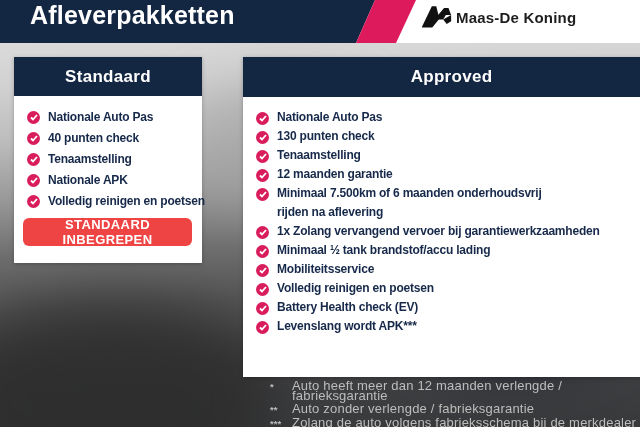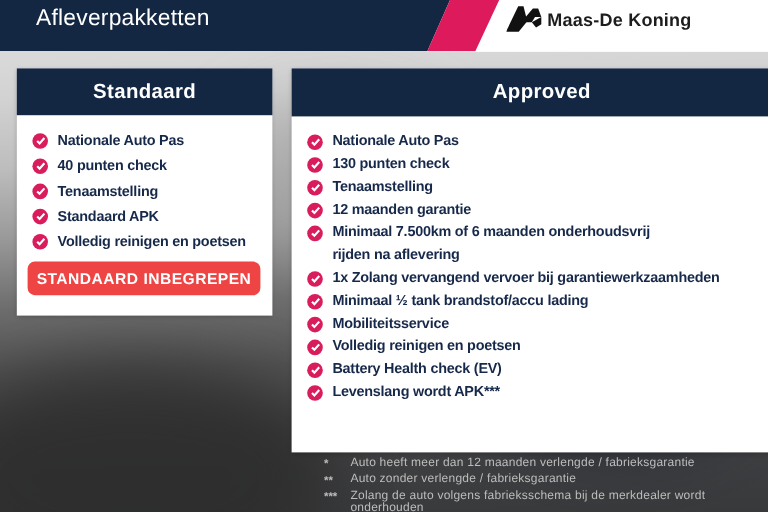--- a/index.html
+++ b/index.html
@@ -37,35 +37,35 @@
     clip-path: polygon(0 0, 375px 0, 356px 43px, 0 43px);
   }
   .topbar .pink-shape {
     position: absolute; inset: 0;
     background: #dd1a5b;
     clip-path: polygon(375px 0, 416px 0, 396px 43px, 356px 43px);
   }
   .topbar-title {
     position: absolute; left: 30px; top: 0; height: 31px;
     display: flex; align-items: center;
-    color: #ffffff; font-size: 19px; font-weight: normal; letter-spacing: .2px;
+    color: #ffffff; font-size: 25px; font-weight: bold; letter-spacing: .2px;
   }
   .brand {
     position: absolute; left: 422px; top: 0; height: 35px;
     display: flex; align-items: center; gap: 4px;
   }
   .brand-name { color: #1d1d1d; font-size: 15px; font-weight: bold; letter-spacing: .2px; }
 
   
   .card {
     position: absolute; background: #ffffff; z-index: 3;
     box-shadow: 0 1px 4px rgba(0,0,0,.25);
     display: flex; flex-direction: column;
   }
-  .card-standard { left: 14px;  top: 57px; width: 213px; height: 206px; }
+  .card-standard { left: 14px;  top: 57px; width: 188px; height: 206px; }
   .card-approved { left: 243px; top: 57px; width: 417px; height: 320px; }
   .card-header {
     background: #132642; color: #ffffff;
     height: 40px; flex: 0 0 40px;
     display: flex; align-items: center; justify-content: center;
     font-size: 17px; font-weight: bold; letter-spacing: .3px;
   }
   .card-standard .card-header { height: 39px; flex-basis: 39px; }
 
   ul.check-list { list-style: none; }
@@ -105,21 +105,21 @@
   
   .footnotes {
     position: absolute; left: 270px; top: 381px; z-index: 3;
     display: flex; flex-direction: column; gap: 3px;
   }
   .footnote { display: flex; }
   .fn-marker {
     flex: 0 0 22px; color: #bdbdbd; font-size: 9.5px; font-weight: bold;
     line-height: 10px; padding-top: 1px;
   }
-  .fn-text { color: #bdbdbd; font-size: 10px; line-height: 10px; letter-spacing: .2px; }
+  .fn-text { color: #bdbdbd; font-size: 13px; line-height: 10px; letter-spacing: .2px; }
 </style>
 </head>
 <body>
 
 <div class="bg">
   <div class="blob blob-light"></div>
   <div class="blob blob-navy"></div>
   <div class="blob blob-dark"></div>
 </div>
 
@@ -165,21 +165,21 @@
           </svg>
         </span>
       <span class="item-text">Tenaamstelling</span>
     </li>
     <li>
       <span class="check">
           <svg width="8" height="7" viewBox="0 0 8 7">
             <polyline points="1,3.5 3,5.5 7,1" fill="none" stroke="#ffffff" stroke-width="1.8"></polyline>
           </svg>
         </span>
-      <span class="item-text">Standaard APK</span>
+      <span class="item-text">Nationale APK</span>
     </li>
     <li>
       <span class="check">
           <svg width="8" height="7" viewBox="0 0 8 7">
             <polyline points="1,3.5 3,5.5 7,1" fill="none" stroke="#ffffff" stroke-width="1.8"></polyline>
           </svg>
         </span>
       <span class="item-text">Volledig reinigen en poetsen</span>
     </li>
   </ul>

